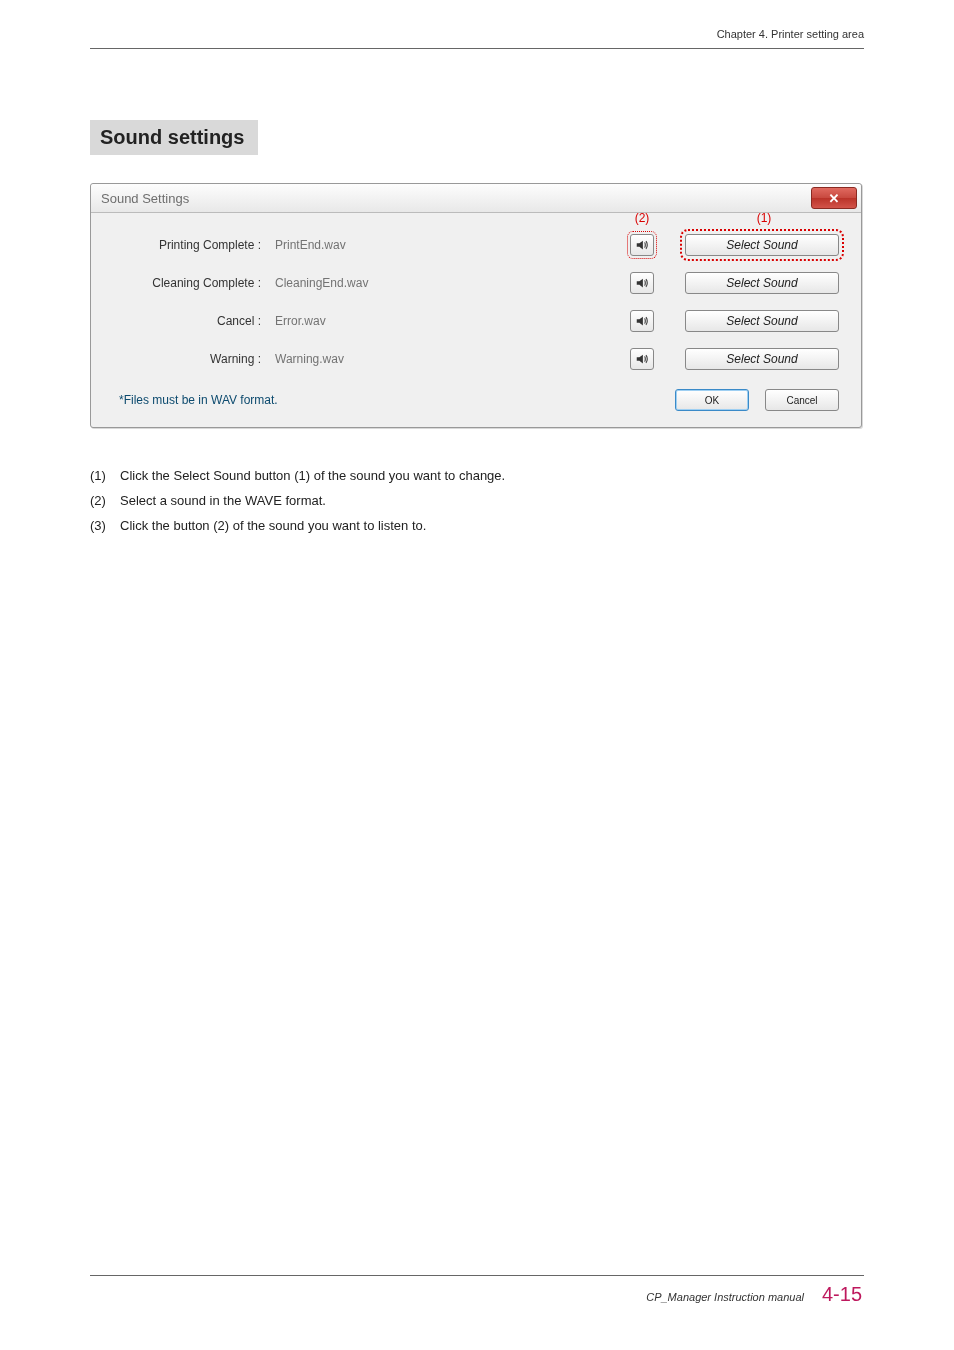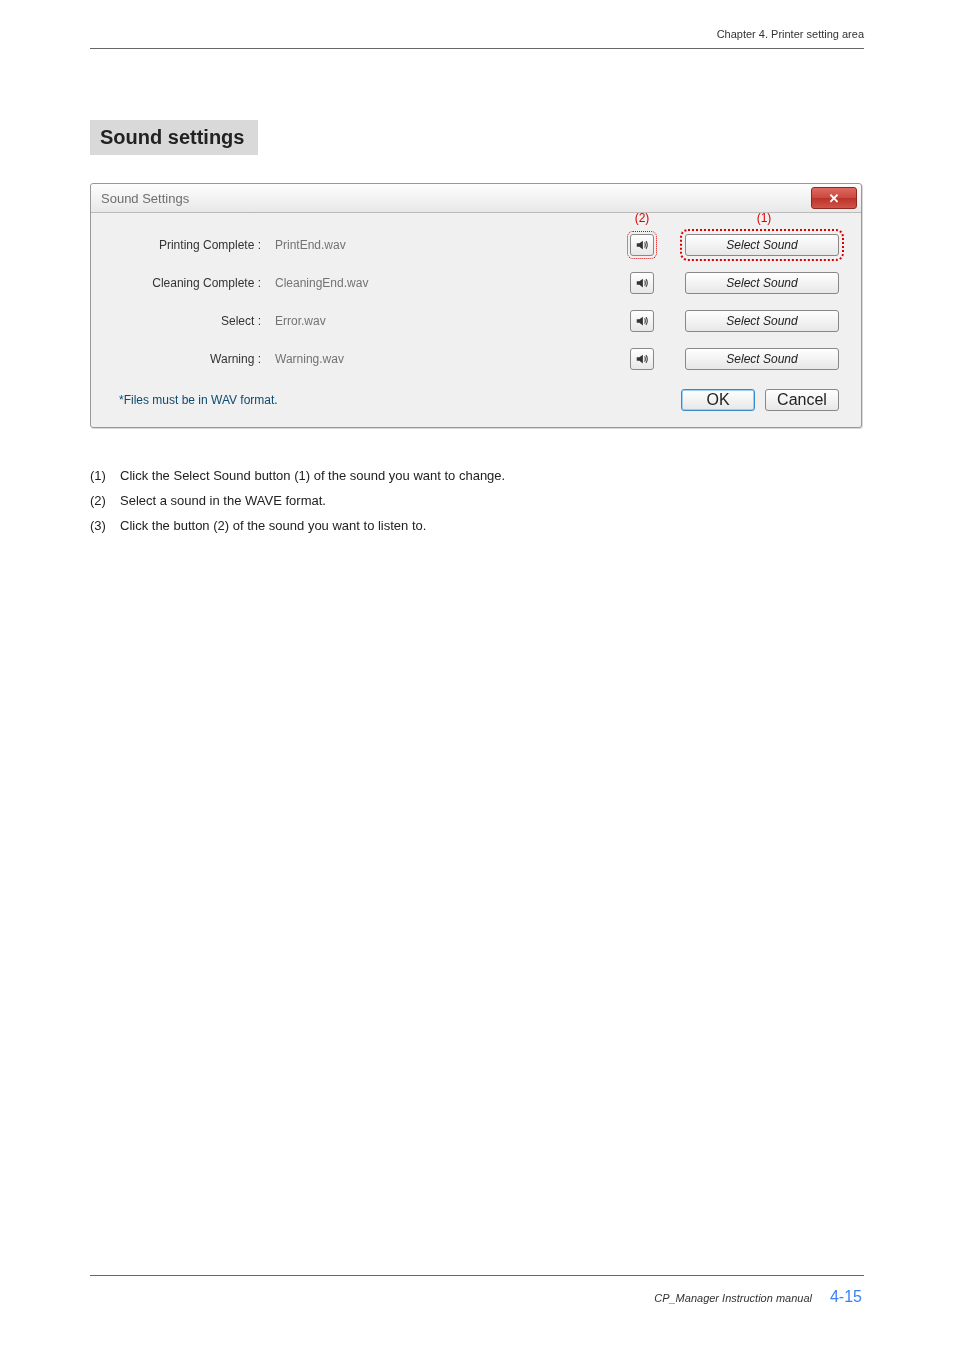--- a/index.html
+++ b/index.html
@@ -172,27 +172,27 @@
     flex: 1;
     font-size: 12px;
     color: #0c4a6e;
     padding-left: 6px;
   }
   .ok-btn, .cancel-btn {
     height: 22px;
     border: 1px solid #888;
     border-radius: 3px;
     background: linear-gradient(#fff, #e7e7e7);
-    font-size: 16px;
+    font-size: 10px;
     color: #222;
     display: flex;
     align-items: center;
     justify-content: center;
     box-sizing: border-box;
-    margin-left: 10px;
+    margin-left: 16px;
   }
   .ok-btn { width: 74px; border: 1px solid #3a8ac8; box-shadow: 0 0 0 1px #9ecff2 inset; }
   .cancel-btn { width: 74px; }
   
   .steps {
     margin-top: 40px;
     font-size: 13px;
   }
   .step {
     display: flex;
@@ -219,22 +219,22 @@
     font-size: 11px;
     color: #333;
     display: flex;
     align-items: baseline;
   }
   .footer-docname {
     font-style: italic;
     margin-right: 18px;
   }
   .page-num {
-    font-size: 16px;
-    color: #3b82f6;
+    font-size: 20px;
+    color: #be185d;
   }
 </style>
 </head>
 <body>
 
 <div class="page">
   <div class="header-right">Chapter 4. Printer setting area</div>
   <div class="header-rule"></div>
 
   <div class="section-title">Sound settings</div>
@@ -278,21 +278,21 @@
                   <path d="M11 5c1 1 1 5 0 6" stroke="#333" stroke-width="1.2" fill="none"></path>
                   <path d="M12.5 3.5c2 2 2 7 0 9" stroke="#333" stroke-width="1.2" fill="none"></path>
                 </svg>
               </div>
             </div>
             <div class="select-col">
               <div class="select-btn">Select Sound</div>
             </div>
           </div>
           <div class="row">
-            <div class="label-col">Select   :</div>
+            <div class="label-col">Cancel   :</div>
             <div class="file-col">Error.wav</div>
             <div class="play-col">
               <div class="play-btn">
                 <svg class="speaker-svg" viewBox="0 0 16 16">
                   <path d="M2 6h3l4-3v10l-4-3H2z" fill="#333"></path>
                   <path d="M11 5c1 1 1 5 0 6" stroke="#333" stroke-width="1.2" fill="none"></path>
                   <path d="M12.5 3.5c2 2 2 7 0 9" stroke="#333" stroke-width="1.2" fill="none"></path>
                 </svg>
               </div>
             </div>

